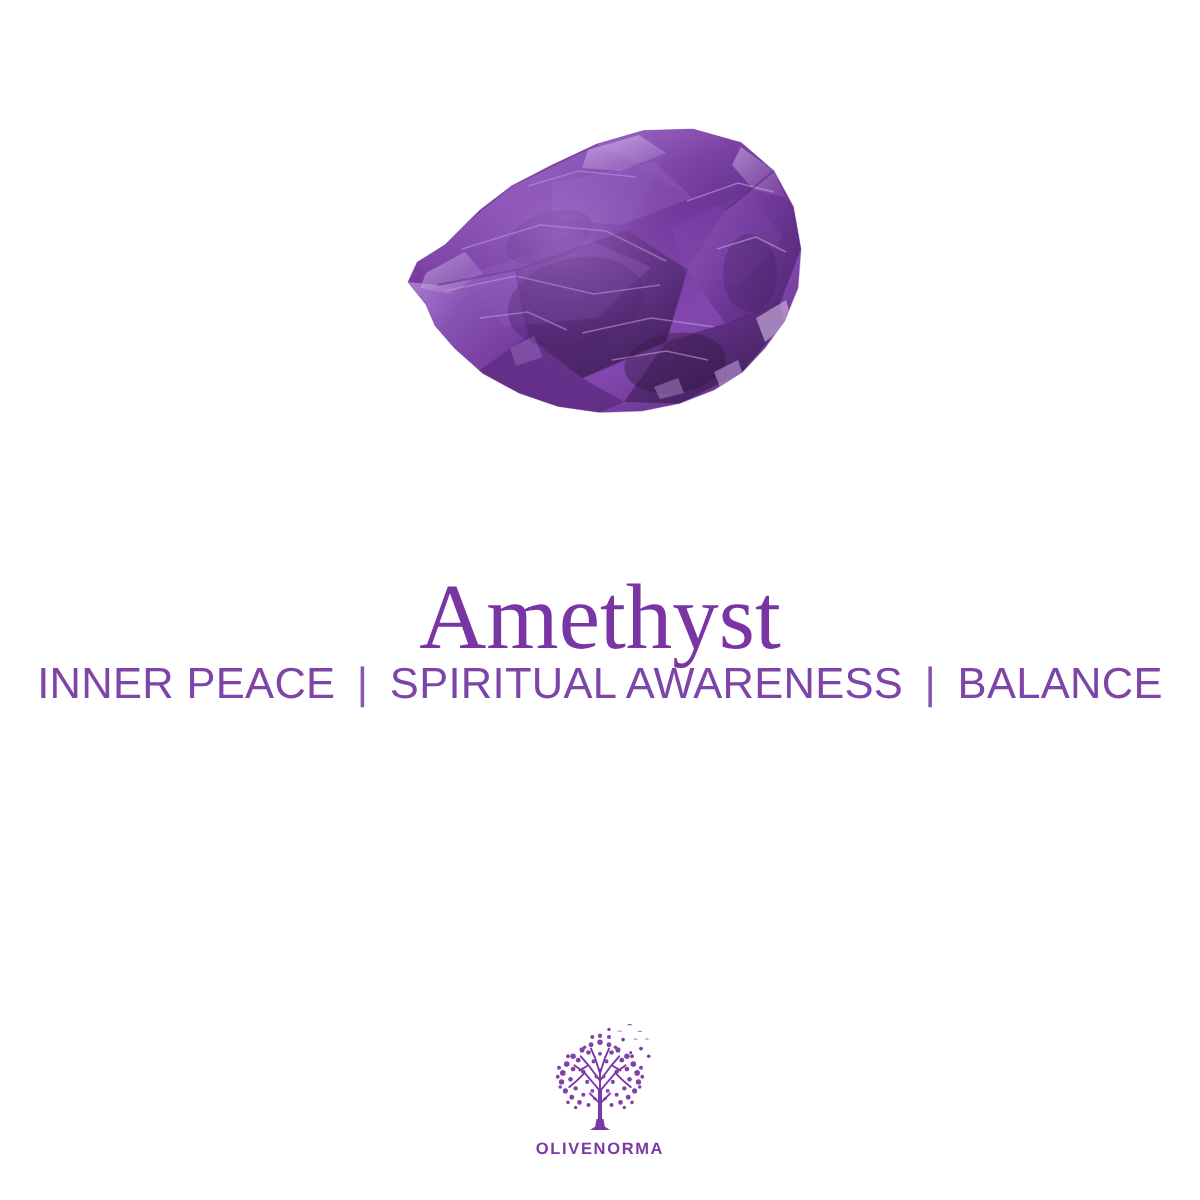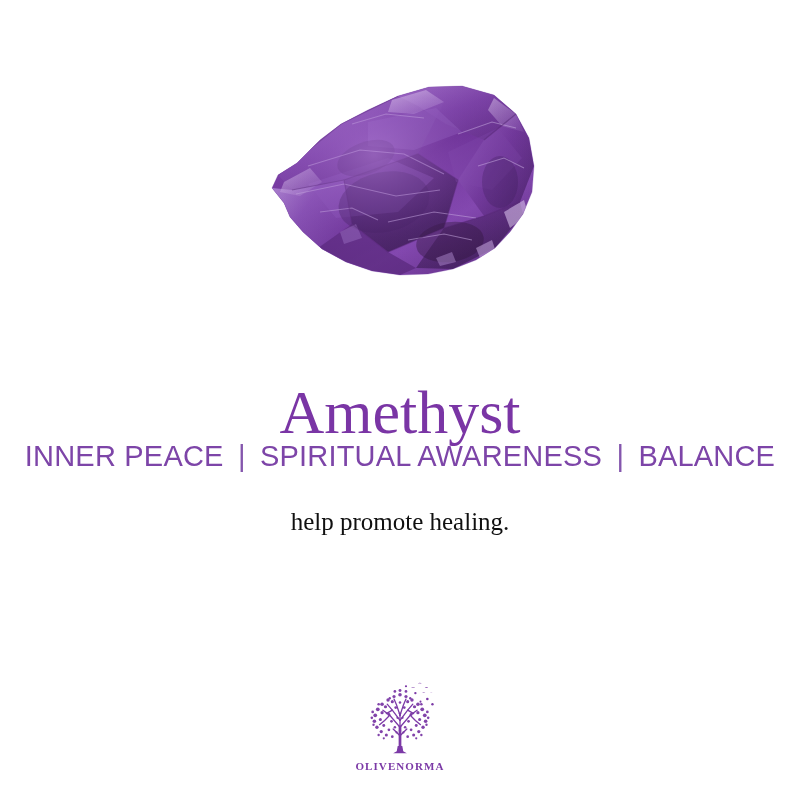--- a/index.html
+++ b/index.html
@@ -99,21 +99,21 @@
     top: 676px;
     left: 0;
     width: 800px;
     display: flex;
     flex-direction: column;
     align-items: center;
   }
   #logo-mark { display: block; width: 86px; height: 82px; }
   #logo-wordmark {
     margin-top: 2px;
-    font-family: Liberation Serif, serif;
+    font-family: Liberation Sans, sans-serif;
     font-weight: 700;
     font-size: 11px;
     letter-spacing: 1.1px;
     color: #7b39a6;
     text-align: center;
   }
 </style>
 </head>
 <body>
 
@@ -222,21 +222,20 @@
 
   <div id="tagline">
     <span class="kw">INNER PEACE</span>
     <span class="sep">|</span>
     <span class="kw">SPIRITUAL AWARENESS</span>
     <span class="sep">|</span>
     <span class="kw">BALANCE</span>
   </div>
 
   <div id="description">
-    <span class="dline">help promote healing.</span>
   </div>
 
   <div id="logo">
     <svg id="logo-mark" viewBox="0 0 100 96" xmlns="http://www.w3.org/2000/svg">
       <g fill="#7b39a6">
 
         <g opacity="0.95">
           <circle cx="50" cy="22" r="2.1"></circle>
             <circle cx="43" cy="24" r="1.9"></circle>
             <circle cx="57" cy="24" r="1.9"></circle>

